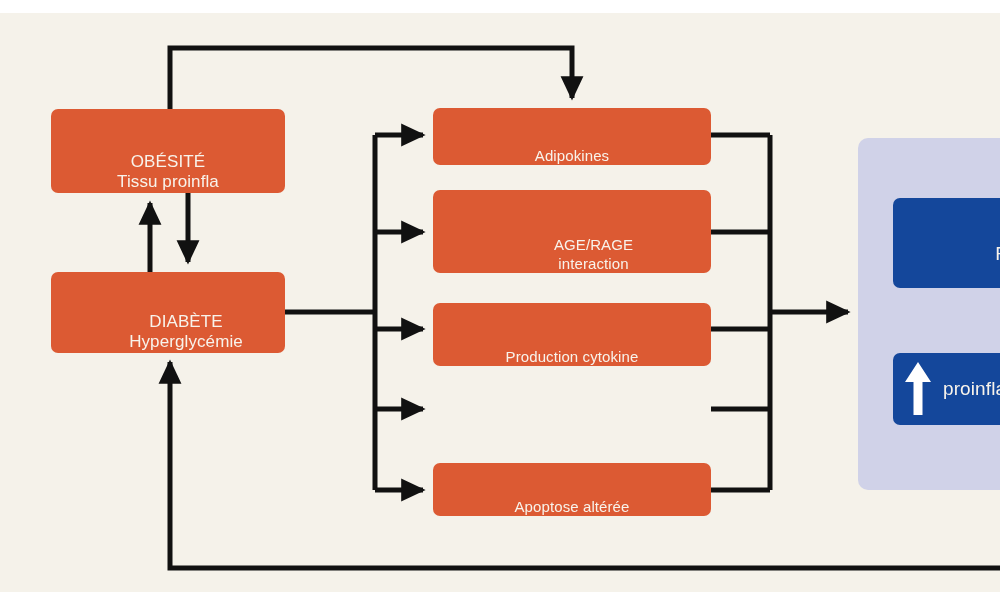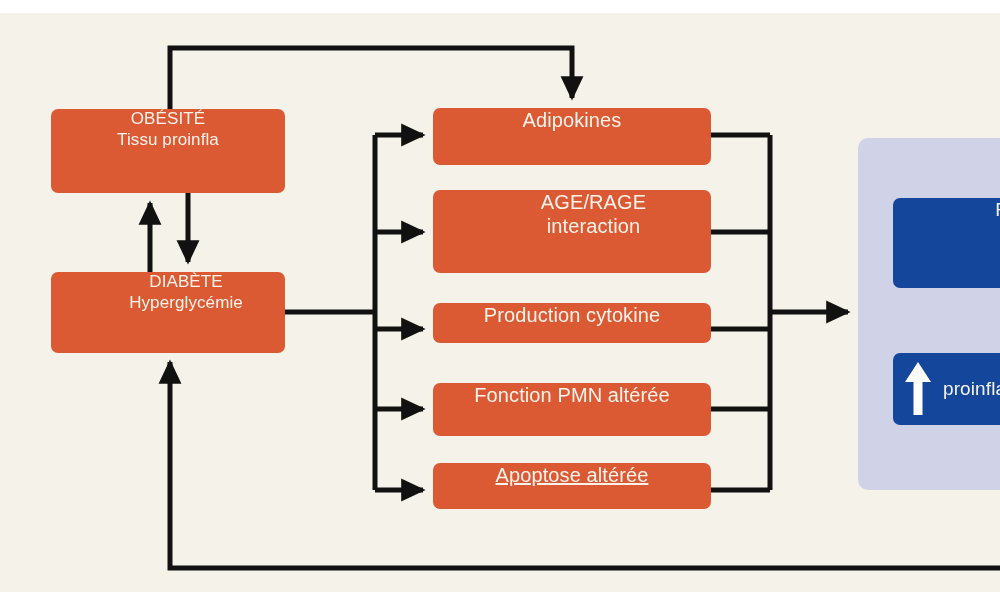--- a/index.html
+++ b/index.html
@@ -28,37 +28,37 @@
     left: 0;
     top: 0;
     width: 1000px;
     height: 605px;
   }
   .box {
     position: absolute;
     box-sizing: border-box;
     border-radius: 7px;
     display: flex;
-    align-items: flex-start;
+    align-items: flex-end;
     justify-content: center;
     text-align: center;
     color: #F8F3EB;
     line-height: 1.22;
     letter-spacing: 0.1px;
     font-family: "Liberation Sans", sans-serif;
   }
   .box-orange { background: #DC5A33; }
   .box-blue   { background: #14479B; }
   .panel {
     position: absolute;
     border-radius: 10px;
     background: #D0D2E8;
   }
   .b-lead   { font-size: 17px; }
-  .b-mid    { font-size: 20px; }
+  .b-mid    { font-size: 15px; }
   .b-blue   { font-size: 19px; }
   .blue-inner {
     display: flex;
     align-items: center;
     justify-content: flex-start;
     width: 100%;
     height: 100%;
     box-sizing: border-box;
     padding-left: 10px;
     gap: 10px;
@@ -129,29 +129,26 @@
     <span>Adipokines</span>
   </div>
 
   <div class="box box-orange b-mid" style="left:433px; top:190px; width:278px; height:83px;padding-left:43px;">
     <div>
       <div>AGE/RAGE</div>
       <div>interaction</div>
     </div>
   </div>
 
-  <div class="box box-orange b-mid" style="left:433px; top:303px; width:278px; height:40px;">
+  <div class="box box-orange b-mid" style="left:433px; top:303px; width:278px; height:63px;">
     <span>Production cytokine</span>
   </div>
 
-  <div class="box box-orange b-mid" style="left:433px; top:383px; width:278px; height:53px;">
-    <span>Fonction PMN altérée</span>
-  </div>
 
-  <div class="box box-orange b-mid" style="left:433px; top:463px; width:278px; height:46px;text-decoration:underline;">
+  <div class="box box-orange b-mid" style="left:433px; top:463px; width:278px; height:53px;">
     <span>Apoptose altérée</span>
   </div>
 
   <div class="panel" style="left:858px; top:138px; width:190px; height:352px;"></div>
 
   <div class="box box-blue b-blue" style="left:893px; top:198px; width:160px; height:90px; justify-content:flex-end; padding-right:12px;">
     <div style="text-align:right;">
       <div>Répo</div>
       <div>dy</div>
     </div>

